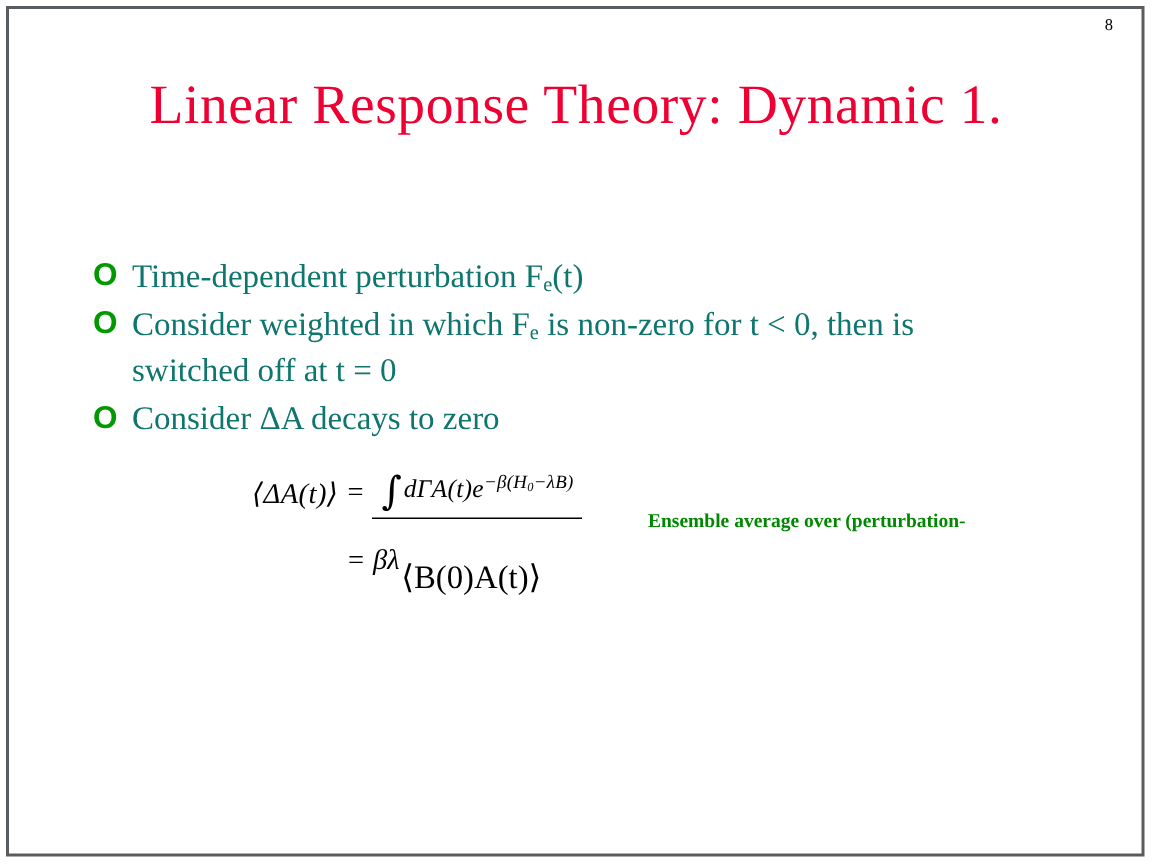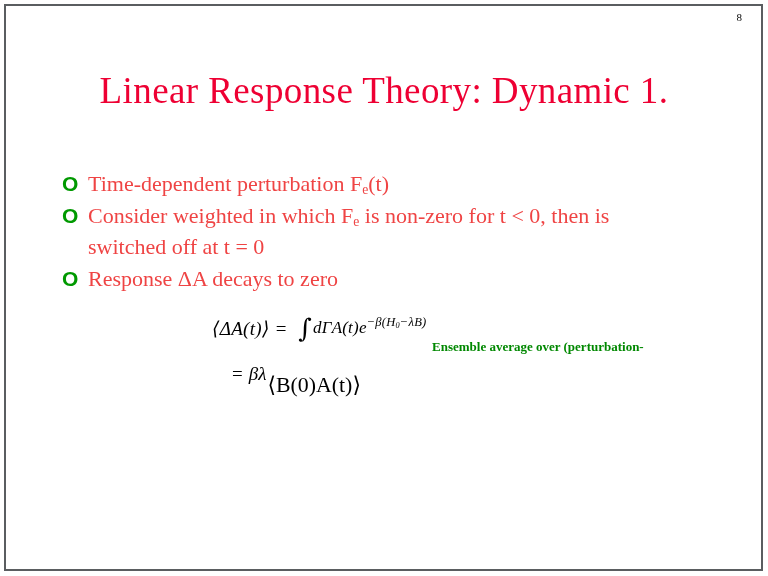--- a/index.html
+++ b/index.html
@@ -30,21 +30,21 @@
     right: 26px;
     top: 12px;
     font-size: 11px;
     color: #000000;
     font-family: "Liberation Serif", "DejaVu Serif", serif;
     line-height: 1;
   }
   #slide-title {
     position: absolute;
     left: 0;
-    top: 72px;
+    top: 52px;
     width: 768px;
     text-align: center;
     color: #ee0033;
     font-size: 37px;
     letter-spacing: 0.4px;
     line-height: 1.05;
     white-space: nowrap;
   }
   #bullet-list {
     position: absolute;
@@ -62,21 +62,21 @@
     width: 26px;
     color: #009900;
     font-size: 21px;
     font-weight: bold;
     line-height: 31px;
     font-family: "Liberation Sans", "DejaVu Sans", sans-serif;
     text-align: left;
   }
   .bullet-text {
     flex: 1 1 auto;
-    color: #ef4444;
+    color: #0f766e;
     font-size: 22px;
     line-height: 31px;
     white-space: pre-wrap;
   }
   .bullet-text sub {
     font-size: 0.62em;
     vertical-align: -0.22em;
     line-height: 0;
   }
   
@@ -93,29 +93,28 @@
     font-style: italic;
     font-size: 19px;
   }
   .eq-line-2 {
     margin-top: 4px;
     padding-left: 58px;
   }
   .eq-lhs {
     white-space: nowrap;
     letter-spacing: 0.3px;
-    margin-left: 44px;
   }
   .eq-eq {
     padding: 0 6px;
     font-style: normal;
   }
   .frac {
     display: inline-flex;
-    flex-direction: row;
+    flex-direction: column;
     align-items: center;
     justify-content: center;
     vertical-align: middle;
   }
   .frac-num, .frac-den {
     padding: 1px 6px 2px 6px;
     white-space: nowrap;
     font-size: 17px;
     letter-spacing: 0.2px;
   }
@@ -185,21 +184,21 @@
     </div>
 
     <div class="bullet-row">
       <span class="bullet-mark">O</span>
       <span class="bullet-text"><span>Consider weighted in which F</span><sub>e</sub><span> is non-zero for t &lt; 0, then is
 switched off at t = 0</span></span>
     </div>
 
     <div class="bullet-row">
       <span class="bullet-mark">O</span>
-      <span class="bullet-text"><span>Response ΔA decays to zero</span><sub></sub><span></span></span>
+      <span class="bullet-text"><span>Consider ΔA decays to zero</span><sub></sub><span></span></span>
     </div>
 
   </div>
 
   <div id="equation-block">
 
     <div class="eq-line">
       <span class="eq-lhs">⟨ΔA(t)⟩</span>
       <span class="eq-eq">=</span>
       <span class="frac">

